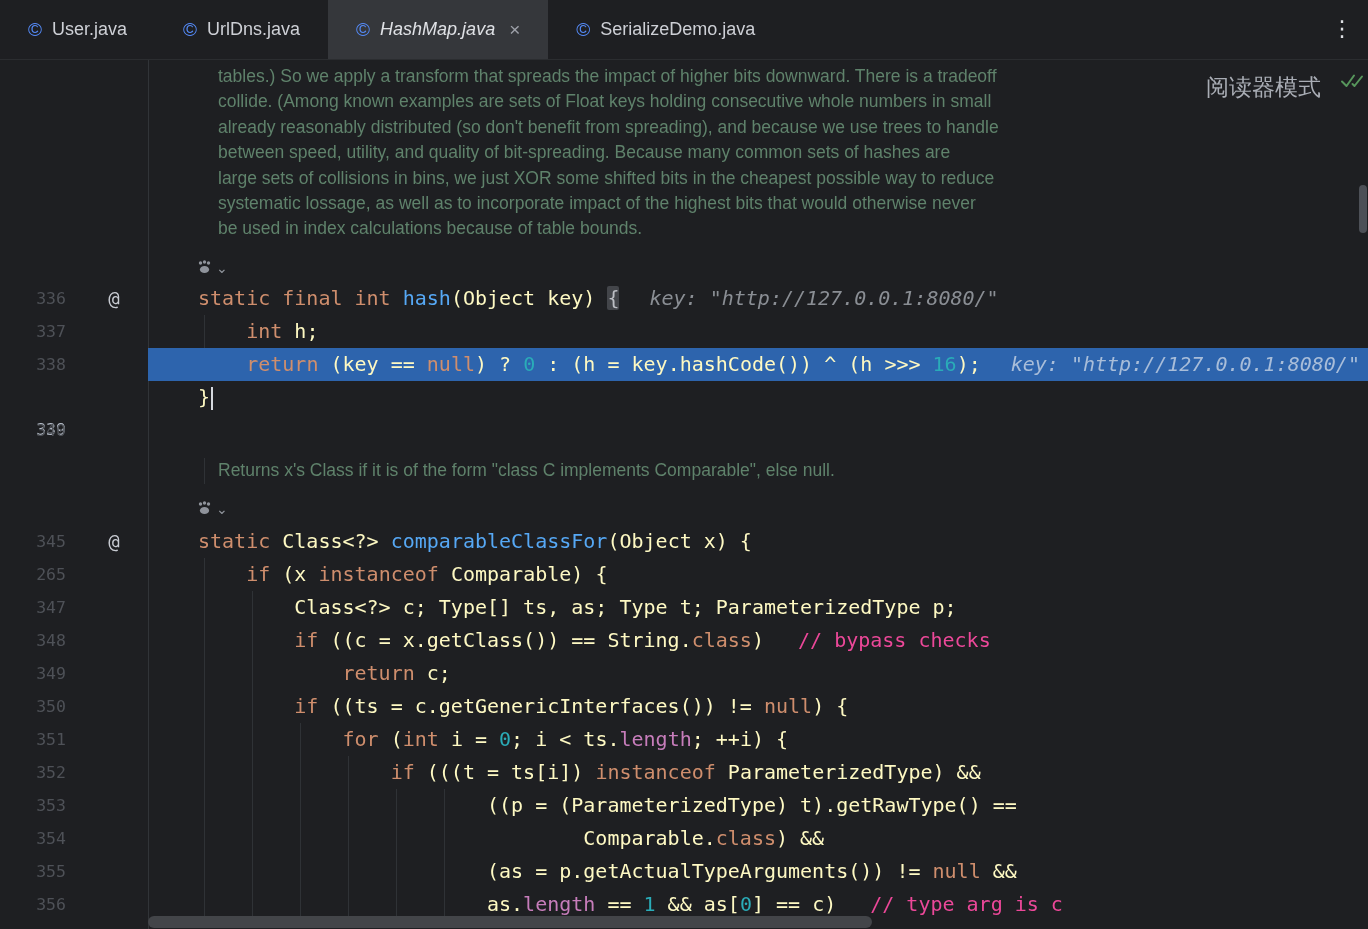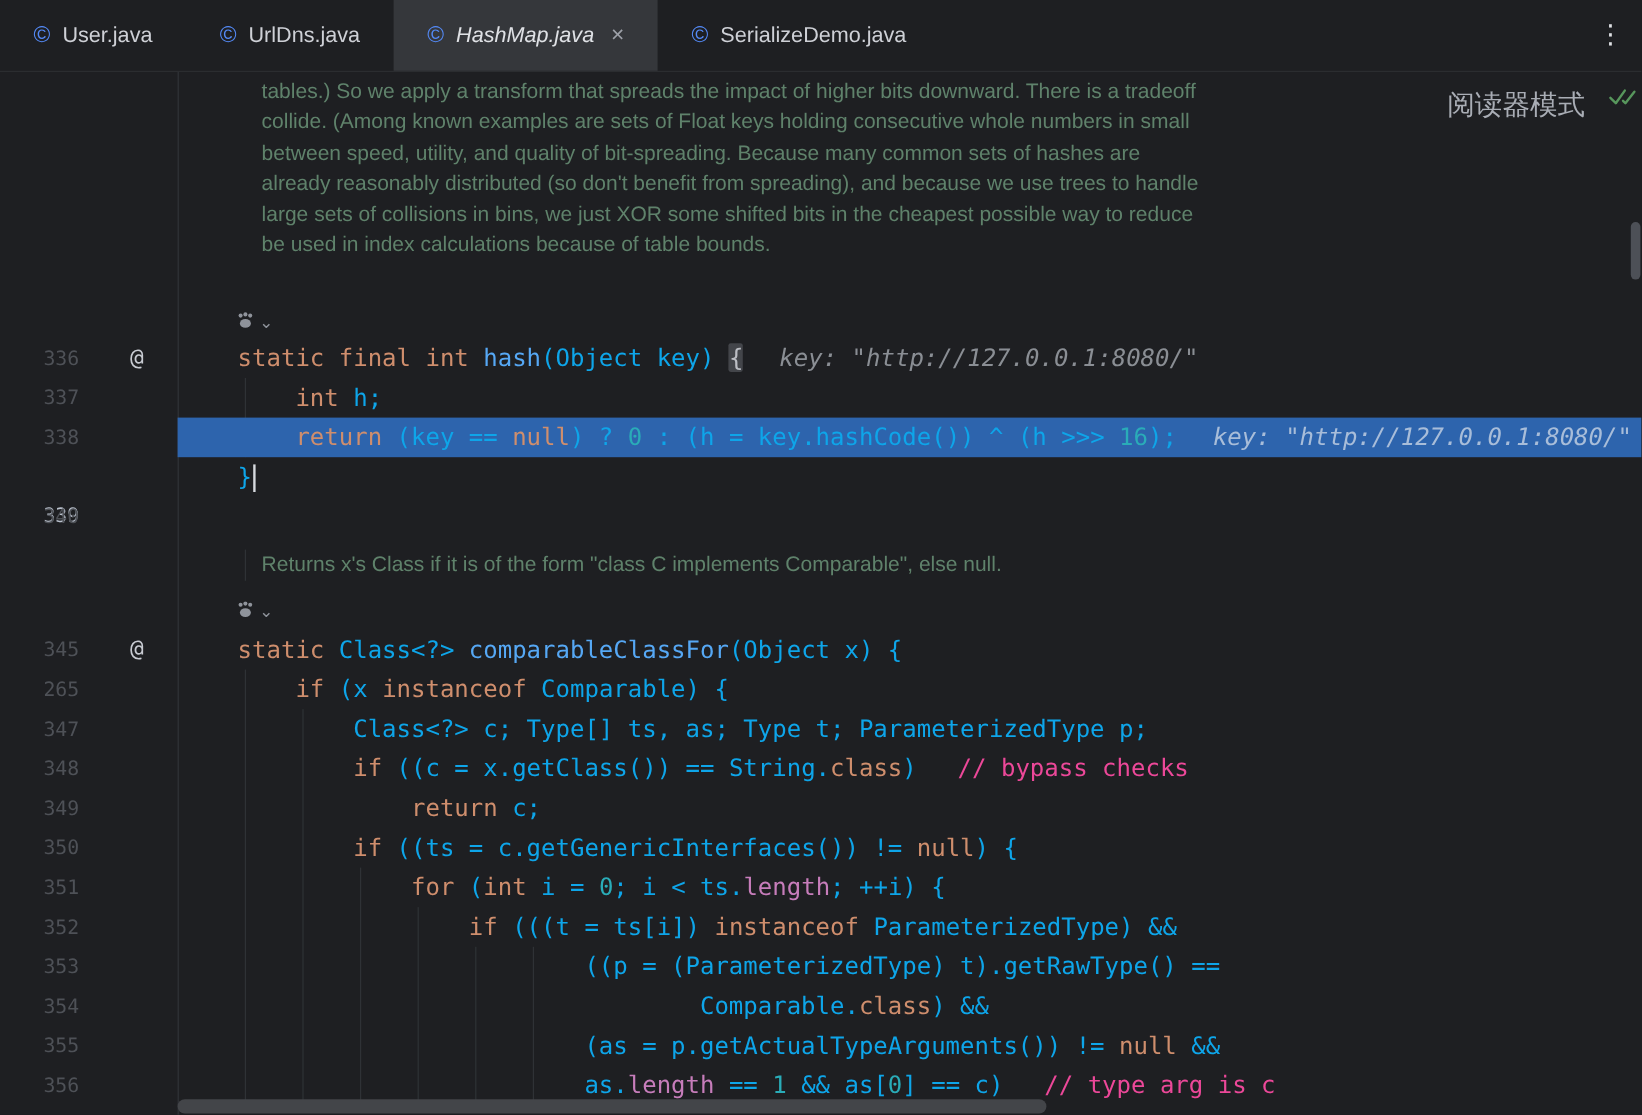--- a/index.html
+++ b/index.html
@@ -72,21 +72,21 @@
   .gutter-icon {
     position:absolute; left:100px; width:28px; text-align:center;
     color:#c8cbd2; font-size:19px; line-height:33px;
   }
   .code { position:absolute; left:198px; white-space:pre; }
   .tk-kw    { color:#cf8e6d; }
   .tk-num   { color:#2aacb8; }
   .tk-com   { color:#ec4899;margin-left:22px; }
   .tk-fn    { color:#56a8f5; }
   .tk-field { color:#c77dbb;margin-top:16px; }
-  .tk-txt   { color:#0ea5e9;margin-top:24px; }
+  .tk-txt   { color:#fef9c3;margin-top:24px; }
   .tk-brace { background:#43454a; border-radius:2px; }
   .hint { font-style:italic; color:#8a8e94; margin-left:30px; }
   .exec .hint { color:#a8bdd9; }
   .caret {
     display:inline-block; width:2px; height:23px; background:#d6d9de;
     vertical-align:middle; margin-left:1px;
   }
 
   
   .v-thumb {
@@ -130,23 +130,24 @@
   <div class="guide" style="left:204px; top:498px; height:363px;"></div>
   <div class="guide" style="left:252px; top:531px; height:330px;"></div>
   <div class="guide" style="left:300px; top:663px; height:198px;"></div>
   <div class="guide" style="left:348px; top:696px; height:165px;"></div>
   <div class="guide" style="left:396px; top:729px; height:132px;"></div>
   <div class="guide" style="left:444px; top:729px; height:132px;"></div>
 
   <div id="doc1" class="doc">
       <div>tables.) So we apply a transform that spreads the impact of higher bits downward. There is a tradeoff</div>
       <div>collide. (Among known examples are sets of Float keys holding consecutive whole numbers in small</div>
+      <div>already reasonably distributed (so don't benefit from spreading), and because we use trees to handle</div>
       <div>between speed, utility, and quality of bit-spreading. Because many common sets of hashes are</div>
-      <div>already reasonably distributed (so don't benefit from spreading), and because we use trees to handle</div>
       <div>large sets of collisions in bins, we just XOR some shifted bits in the cheapest possible way to reduce</div>
+      <div>systematic lossage, as well as to incorporate impact of the highest bits that would otherwise never</div>
       <div>be used in index calculations because of table bounds.</div>
     </div>
   <div id="doc2" class="doc">
       <div>Returns x's Class if it is of the form "class C implements Comparable", else null.</div>
     </div>
 
   <div id="doc-toggle-1" class="doc-toggle">
     <svg width="17" height="15" viewBox="0 0 17 15">
       <circle cx="4.5" cy="3" r="1.7" fill="#8f939b"></circle>
       <circle cx="8.5" cy="2" r="1.7" fill="#8f939b"></circle>

